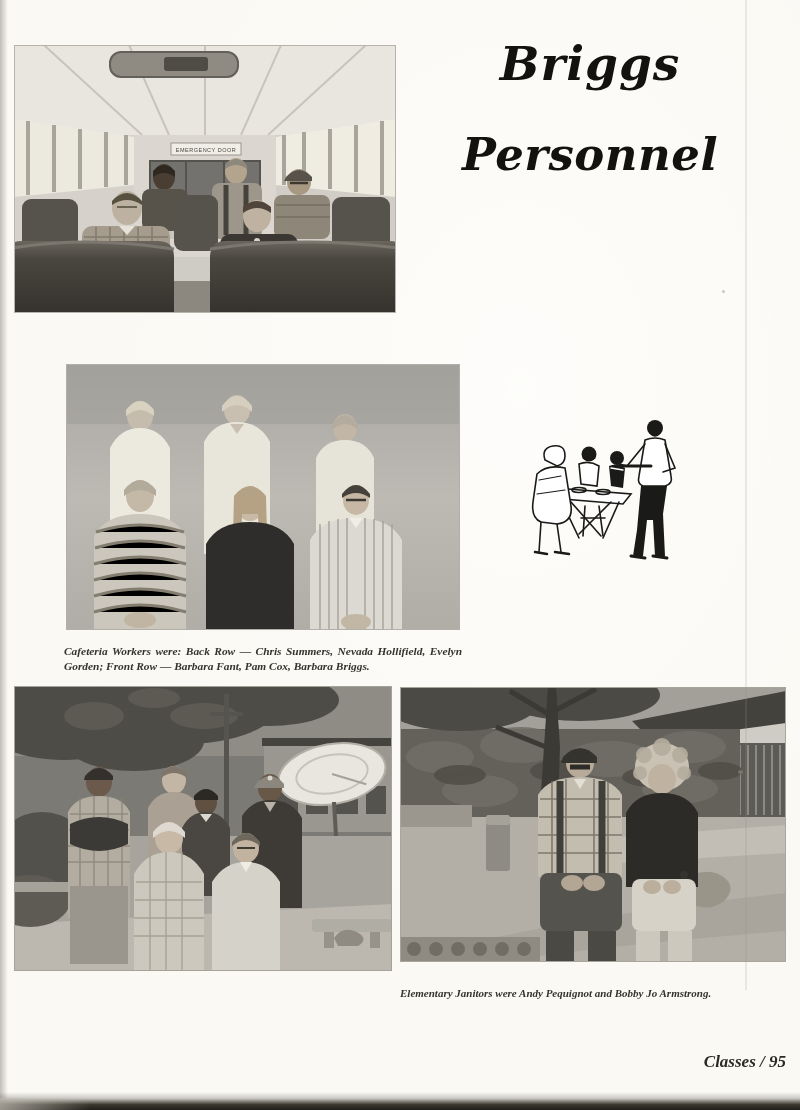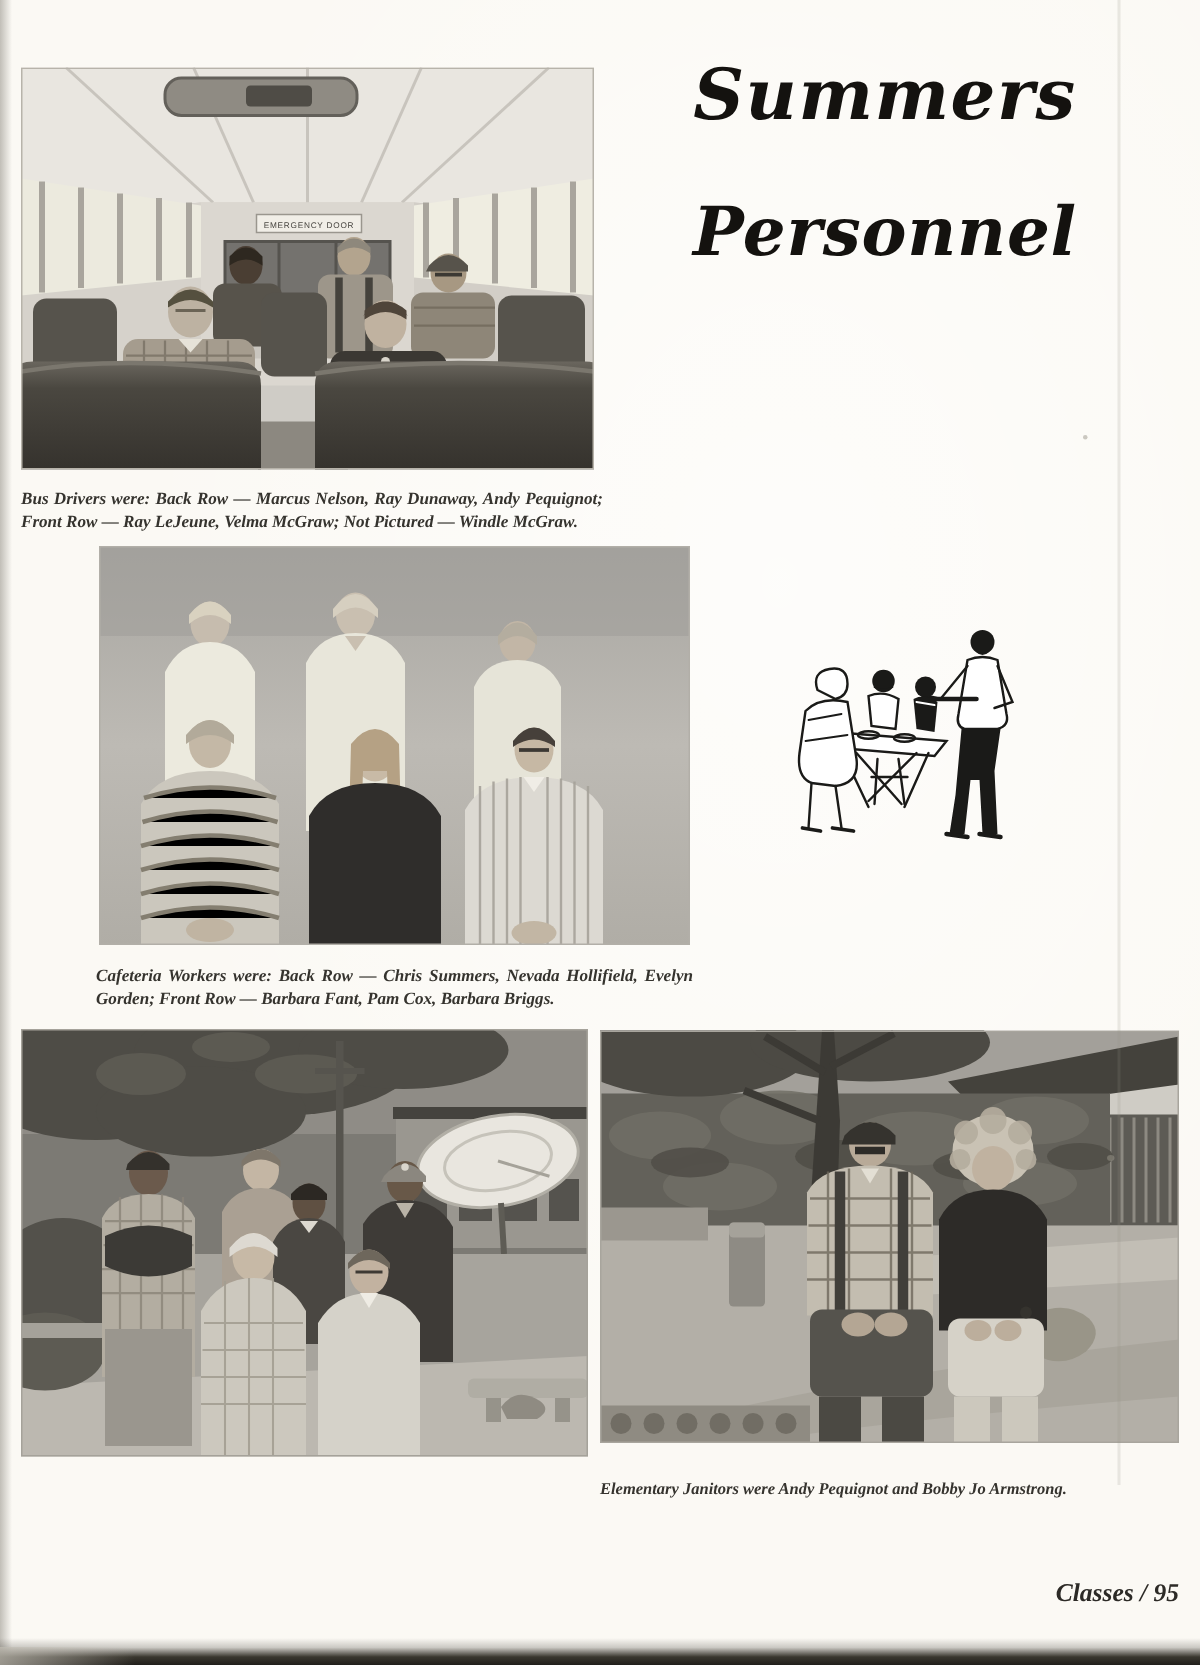--- a/index.html
+++ b/index.html
@@ -50,21 +50,21 @@
     background:rgba(150,145,132,.18);
   }
   .speck{position:absolute;border-radius:50%;background:#9a958a;opacity:.5;}
 </style>
 </head>
 <body>
 
 <div class="page">
 
   <div class="title">
-    <span class="l1">Summers</span>
+    <span class="l1">Briggs</span>
     <span class="l2">Personnel</span>
   </div>
 
   <div class="photo" style="left:14px;top:45px;">
     <svg width="382" height="268" viewBox="0 0 382 268">
       <defs>
         <linearGradient id="seatG" x1="0" y1="0" x2="0" y2="1">
           <stop offset="0" stop-color="#6a665e"></stop>
             <stop offset="0.25" stop-color="#4a4740"></stop>
             <stop offset="1" stop-color="#35322d"></stop>
@@ -162,21 +162,20 @@
 
       <rect x="158" y="236" width="60" height="32" fill="#8c8880"></rect>
 
       <path d="M-8,212 Q-8,196 8,196 L144,196 Q160,196 160,212 L160,268 L-8,268 Z" fill="url(#seatG)"></path>
       <path d="M196,212 Q196,196 212,196 L376,196 Q392,196 392,212 L392,268 L196,268 Z" fill="url(#seatG)"></path>
       <path d="M-8,204 Q70,190 160,204" stroke="#7b776e" stroke-width="3" fill="none"></path>
       <path d="M196,204 Q290,190 392,204" stroke="#7b776e" stroke-width="3" fill="none"></path>
       <rect x="0.5" y="0.5" width="381" height="267" fill="none" stroke="#b7b3aa"></rect>
     </svg>
   </div>
-  <div class="caption" style="left:14px;top:326px;width:388px;">Bus Drivers were: Back Row — Marcus Nelson, Ray Dunaway, Andy Pequignot; Front Row — Ray LeJeune, Velma McGraw; Not Pictured — Windle McGraw.</div>
 
   <div class="photo" style="left:66px;top:364px;">
     <svg width="394" height="266" viewBox="0 0 394 266">
       <defs>
         <linearGradient id="wallG" x1="0" y1="0" x2="0" y2="1">
           <stop offset="0" stop-color="#a8a6a1"></stop>
             <stop offset="0.5" stop-color="#bdbab4"></stop>
             <stop offset="1" stop-color="#b0ada6"></stop>
         </linearGradient>
       </defs>

